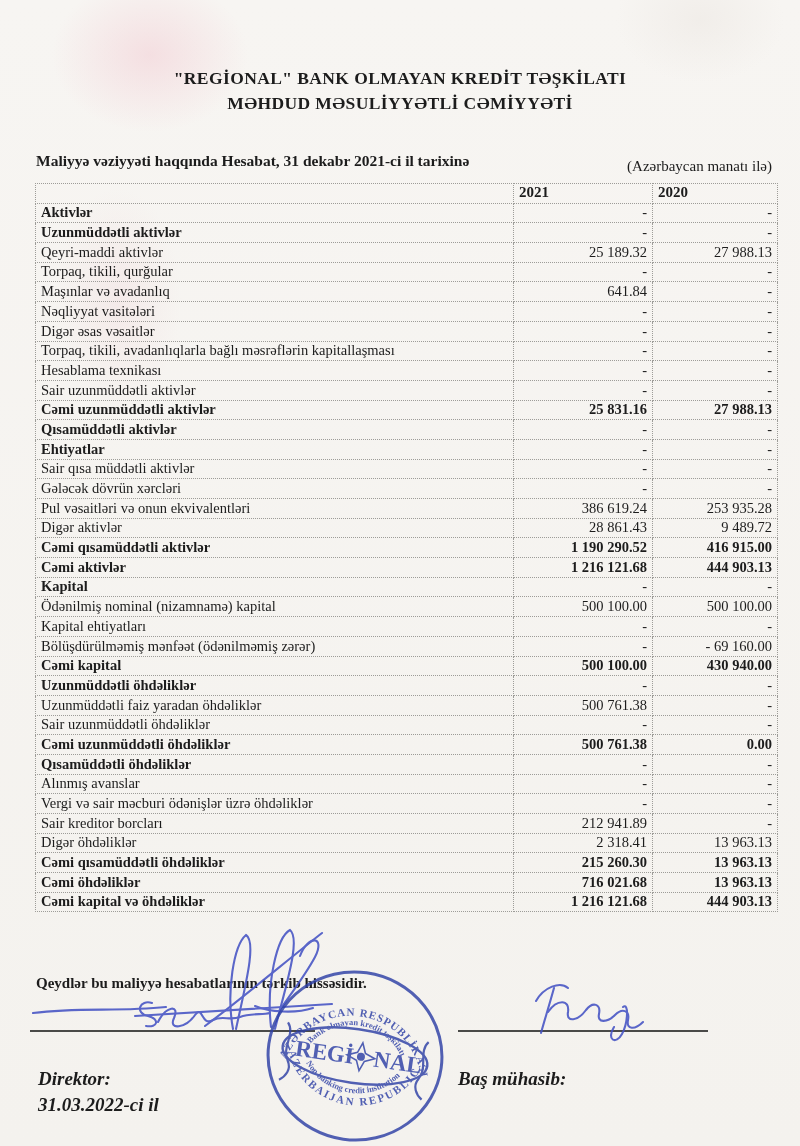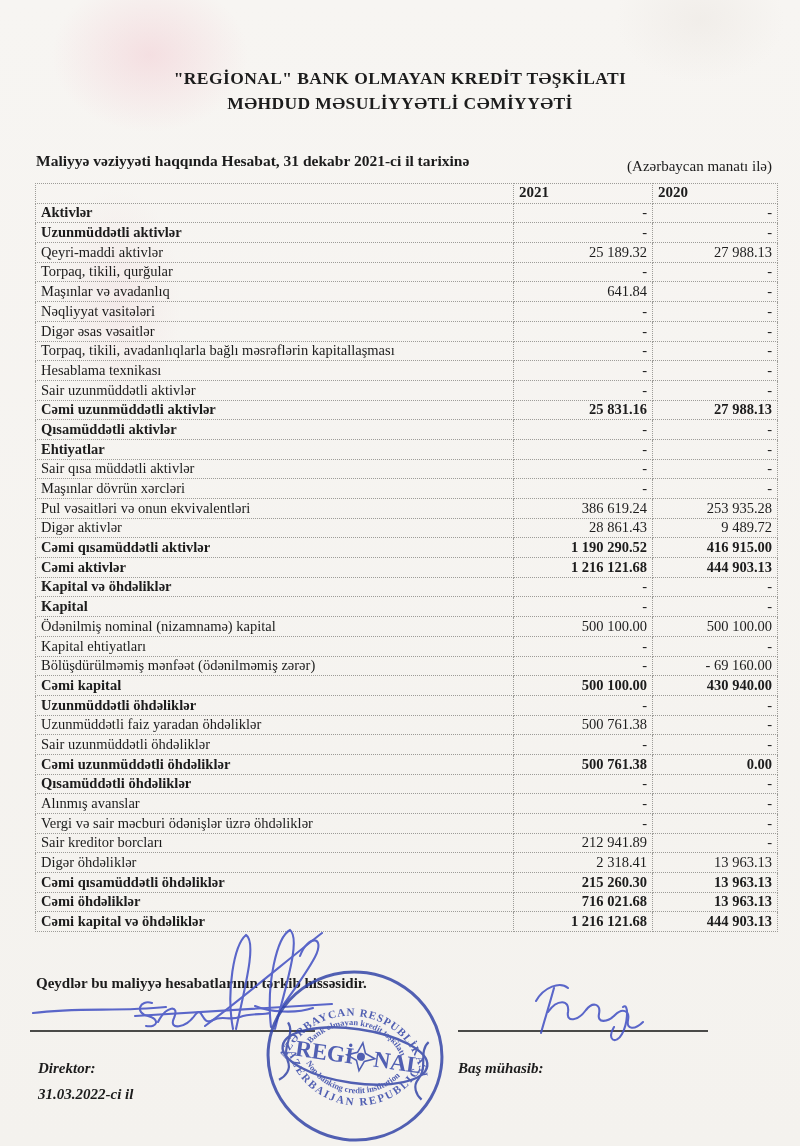--- a/index.html
+++ b/index.html
@@ -31,21 +31,21 @@
     white-space:nowrap;overflow:hidden;
     font-weight:normal;vertical-align:middle;
   }
   table.fin th{font-weight:bold;text-align:left;font-size:15px;}
   table.fin td.val{text-align:right;}
   table.fin .b{font-weight:bold;}
   .footnote{left:36px;top:953px;font-weight:bold;font-size:15px;margin-top:22px;}
   .sigline{height:2px;background:#4a4a48;}
   .sigline.left{left:30px;top:1030px;width:285px;}
   .sigline.right{left:458px;top:1030px;width:250px;}
-  .ftr-label{font-weight:bold;font-style:italic;font-size:15px;}
+  .ftr-label{font-weight:bold;font-style:italic;font-size:19px;margin-top:8px;}
   .director{left:38px;top:1060px;}
   .dirdate{left:38px;top:1086px;}
   .accountant{left:458px;top:1060px;}
   svg.overlay{left:0;top:0;pointer-events:none;}
   svg.stamp{left:262px;top:968px;}
 </style>
 </head>
 <body>
 
 <div class="abs doc-title">
@@ -134,21 +134,21 @@
         <td class="lbl b">Ehtiyatlar</td>
         <td class="val">-</td>
         <td class="val">-</td>
       </tr>
       <tr>
         <td class="lbl">Sair qısa müddətli aktivlər</td>
         <td class="val">-</td>
         <td class="val">-</td>
       </tr>
       <tr>
-        <td class="lbl">Maşınlar dövrün xərcləri</td>
+        <td class="lbl">Gələcək dövrün xərcləri</td>
         <td class="val">-</td>
         <td class="val">-</td>
       </tr>
       <tr>
         <td class="lbl">Pul vəsaitləri və onun ekvivalentləri</td>
         <td class="val">386 619.24</td>
         <td class="val">253 935.28</td>
       </tr>
       <tr>
         <td class="lbl">Digər aktivlər</td>
@@ -157,25 +157,20 @@
       </tr>
       <tr>
         <td class="lbl b">Cəmi qısamüddətli aktivlər</td>
         <td class="val b">1 190 290.52</td>
         <td class="val b">416 915.00</td>
       </tr>
       <tr>
         <td class="lbl b">Cəmi aktivlər</td>
         <td class="val b">1 216 121.68</td>
         <td class="val b">444 903.13</td>
-      </tr>
-      <tr>
-        <td class="lbl b">Kapital və öhdəliklər</td>
-        <td class="val">-</td>
-        <td class="val">-</td>
       </tr>
       <tr>
         <td class="lbl b">Kapital</td>
         <td class="val">-</td>
         <td class="val">-</td>
       </tr>
       <tr>
         <td class="lbl">Ödənilmiş nominal (nizamnamə) kapital</td>
         <td class="val">500 100.00</td>
         <td class="val">500 100.00</td>

